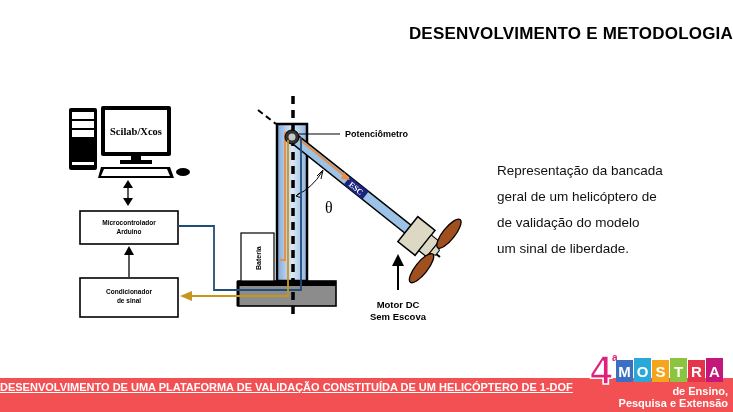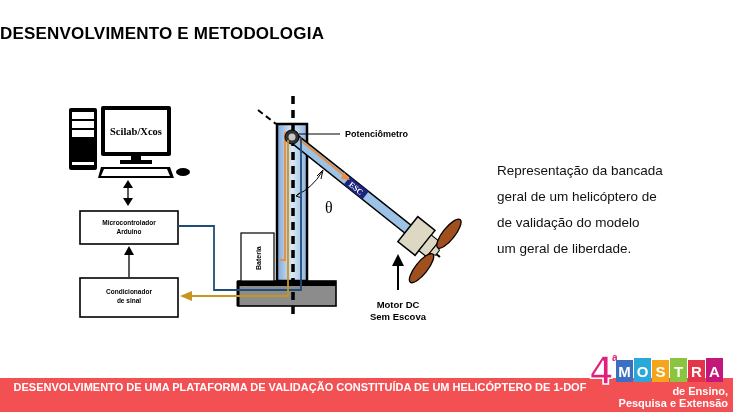--- a/index.html
+++ b/index.html
@@ -1,21 +1,21 @@
 <!DOCTYPE html>
 <html><head>
 <meta charset="utf-8">
 <style>
   html, body { margin:0; padding:0; }
   body { width:733px; height:412px; background:#ffffff; position:relative; overflow:hidden; font-family:"Liberation Sans", sans-serif; }
-  .title { position:absolute; top:24px; left:0; width:733px; text-align:left; font-weight:bold; font-size:17px; color:#000; letter-spacing:0.2px; }
+  .title { position:absolute; top:24px; left:0; width:733px; text-align:right; font-weight:bold; font-size:17px; color:#000; letter-spacing:0.2px; }
   .diagram { position:absolute; left:0; top:0; }
   .caption { position:absolute; left:497px; top:158px; width:210px; text-align:left; font-size:13.5px; line-height:26px; color:#111; }
   .footer { position:absolute; left:0; top:378px; width:733px; height:34px; background:#f25053; }
-  .footer-text { position:absolute; left:0; top:381px; width:600px; text-align:center; color:#fff; font-weight:bold; font-size:11px; line-height:13px; }
+  .footer-text { position:absolute; left:0; top:381px; width:600px; color:#fff; font-weight:bold; font-size:11px; line-height:13px;text-decoration:underline; }
   .logo { position:absolute; left:588px; top:348px; width:145px; height:64px; }
 </style>
 </head>
 <body>
 
 <div class="title">DESENVOLVIMENTO E METODOLOGIA</div>
 
 <svg class="diagram" width="733" height="412" viewBox="0 0 733 412" xmlns="http://www.w3.org/2000/svg">
   <defs>
     <marker id="arrowBlack" markerWidth="8" markerHeight="8" refX="4" refY="4" orient="auto">
@@ -112,21 +112,21 @@
   <line x1="398" y1="290" x2="398" y2="262" stroke="#000" stroke-width="2"></line>
   <path d="M392,266 L398,254 L404,266 z" fill="#000"></path>
   <text x="398" y="308" text-anchor="middle" font-weight="bold" font-size="9.5">Motor DC</text>
   <text x="398" y="320" text-anchor="middle" font-weight="bold" font-size="9.5">Sem Escova</text>
 </svg>
 
 <div class="caption">
   <div>Representação da bancada</div>
   <div>geral de um helicóptero de</div>
   <div>de validação do modelo</div>
-  <div>um geral de liberdade.</div>
+  <div>um sinal de liberdade.</div>
 </div>
 
 <div class="footer"></div>
 <div class="footer-text">
   <div>DESENVOLVIMENTO DE UMA PLATAFORMA DE VALIDAÇÃO CONSTITUÍDA DE UM HELICÓPTERO DE 1-DOF</div>
 </div>
 
 <svg class="logo" viewBox="0 0 145 64" xmlns="http://www.w3.org/2000/svg">
   <text x="2" y="36" font-family="Liberation Sans, sans-serif" font-weight="bold" font-size="40" fill="#e0207a" stroke="#fff" stroke-width="1.5">4</text>
   <text x="24" y="13" font-family="Liberation Sans, sans-serif" font-weight="bold" font-size="10" fill="#e0207a">a</text>

